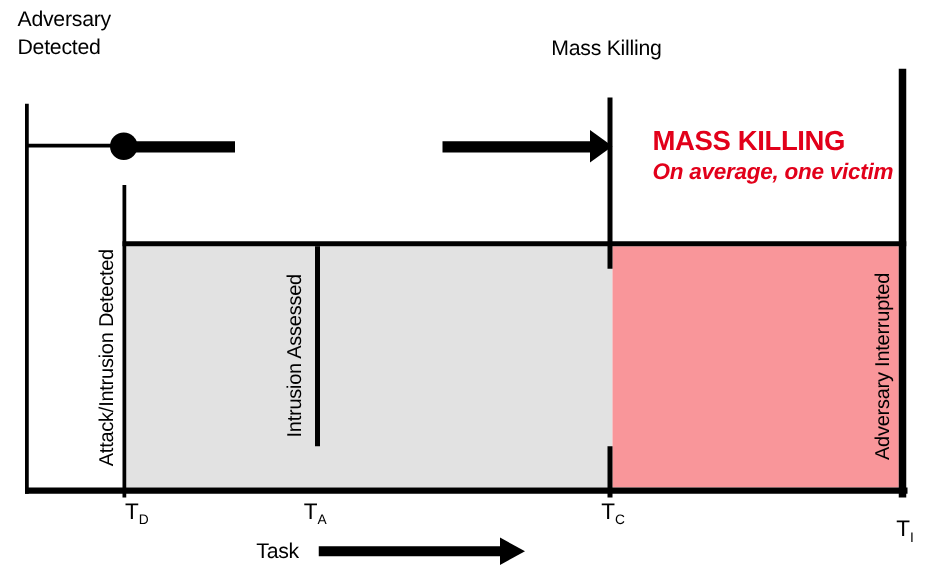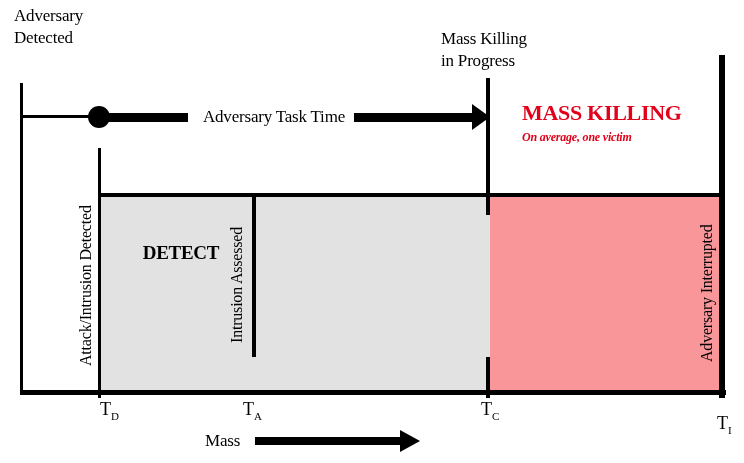--- a/index.html
+++ b/index.html
@@ -1,21 +1,21 @@
 <!DOCTYPE html>
 <html><head>
 <meta charset="utf-8">
 <style>
   html, body { margin: 0; padding: 0; background: #ffffff; }
   .stage {
     position: relative;
     width: 744px;
     height: 463px;
     background: #ffffff;
-    font-family: Liberation Serif, serif;
+    font-family: Liberation Sans, sans-serif;
     color: #000;
     overflow: hidden;
   }
   .lbl { position: absolute; font-size: 17px; line-height: 22px; letter-spacing: -0.2px; white-space: nowrap; }
   .zone { position: absolute; }
   .hline, .vline, .bar { position: absolute; background: #000; }
   .dot { position: absolute; background: #000; border-radius: 50%; }
   .tri { position: absolute; width: 0; height: 0; border-style: solid; }
   .vlabel {
     position: absolute;
@@ -24,65 +24,62 @@
     font-size: 16px;
     letter-spacing: -0.2px;
     text-align: center;
     white-space: nowrap;
   }
   .zone-word { position: absolute; font-size: 19px; font-weight: 600; letter-spacing: -0.3px; text-align: center; }
   .tick { position: absolute; font-size: 18px; white-space: nowrap; }
   .tick sub { font-size: 11px; line-height: 0; }
   .red-block { position: absolute; white-space: nowrap; }
   .red-title { font-size: 22px; font-weight: bold; line-height: 26px; letter-spacing: -0.3px; }
-  .red-sub { font-size: 12px; font-style: italic; font-weight: 600; line-height: 22px; letter-spacing: -0.2px; }
+  .red-sub { font-size: 18px; font-style: italic; font-weight: 600; line-height: 22px; letter-spacing: -0.2px; }
 </style>
 </head>
 <body>
 
 <div class="stage">
 
   <div class="zone" style="left: 101px; top: 197px; width: 389px; height: 193px; background-color: rgb(226, 226, 226);"></div>
   <div class="zone" style="left: 490px; top: 197px; width: 229px; height: 193px; background-color: rgb(249, 150, 154);"></div>
 
   <div class="lbl" style="left:14px; top:5px;">
     <div>Adversary</div>
     <div>Detected</div>
   </div>
 
   <div class="vline" style="left:20px; top:83px; width:3px; height:312px;"></div>
 
   <div class="hline" style="left:22px; top:115px; width:78px; height:3px;"></div>
   <div class="dot" style="left:88px; top:106px; width:22px; height:22px;"></div>
   <div class="bar" style="left:108px; top:113px; width:80px; height:9px;"></div>
-  <div class="lbl" style="left:192px; top:106px; width:164px; text-align:center;">Adversary Task Time</div>
   <div class="bar" style="left:354px; top:113px; width:119px; height:9px;"></div>
   <div class="tri" style="left:472px; top:104px; border-width:13px 0 13px 18px; border-color:transparent transparent transparent #000;"></div>
 
   <div class="lbl" style="left:441px; top:28px;">
     <div>Mass Killing</div>
-    <div>in Progress</div>
   </div>
 
   <div class="vline" style="left:486px; top:78px; width:4px; height:137px;"></div>
 
   <div class="vline" style="left:486px; top:357px; width:4px; height:41px;"></div>
 
   <div class="red-block" style="left: 522px; top: 100px; color: rgb(226, 0, 26);">
     <div class="red-title">MASS KILLING</div>
     <div class="red-sub">On average, one victim</div>
   </div>
 
   <div class="hline" style="left:98px; top:193px; width:627px; height:4px;"></div>
 
   <div class="vline" style="left:98px; top:148px; width:3px; height:250px;"></div>
 
   <div class="vlabel" style="left:77px; top:183px; height:206px;">Attack/Intrusion Detected</div>
 
-  <div class="zone-word" style="left:138px; top:242px; width:86px;">DETECT</div>
 
   <div class="vline" style="left:252px; top:197px; width:4px; height:160px;"></div>
   <div class="vlabel" style="left:228px; top:212px; height:146px;">Intrusion Assessed</div>
 
 
   <div class="vlabel" style="left:698px; top:211px; height:164px;">Adversary Interrupted</div>
 
   <div class="vline" style="left:719px; top:55px; width:6px; height:343px;"></div>
 
   <div class="hline" style="left:20px; top:390px; width:706px; height:5px;"></div>
@@ -93,17 +90,17 @@
   <div class="tick" style="left:243px; top:399px;">
     <span>T</span><sub>A</sub>
   </div>
   <div class="tick" style="left:481px; top:399px;">
     <span>T</span><sub>C</sub>
   </div>
   <div class="tick" style="left:717px; top:413px;">
     <span>T</span><sub>I</sub>
   </div>
 
-  <div class="lbl" style="left:205px; top:430px;">Mass</div>
+  <div class="lbl" style="left:205px; top:430px;">Task</div>
   <div class="bar" style="left:255px; top:437px; width:148px; height:8px;"></div>
   <div class="tri" style="left:400px; top:430px; border-width:11px 0 11px 20px; border-color:transparent transparent transparent #000;"></div>
 
 </div>
 
 </body></html>

